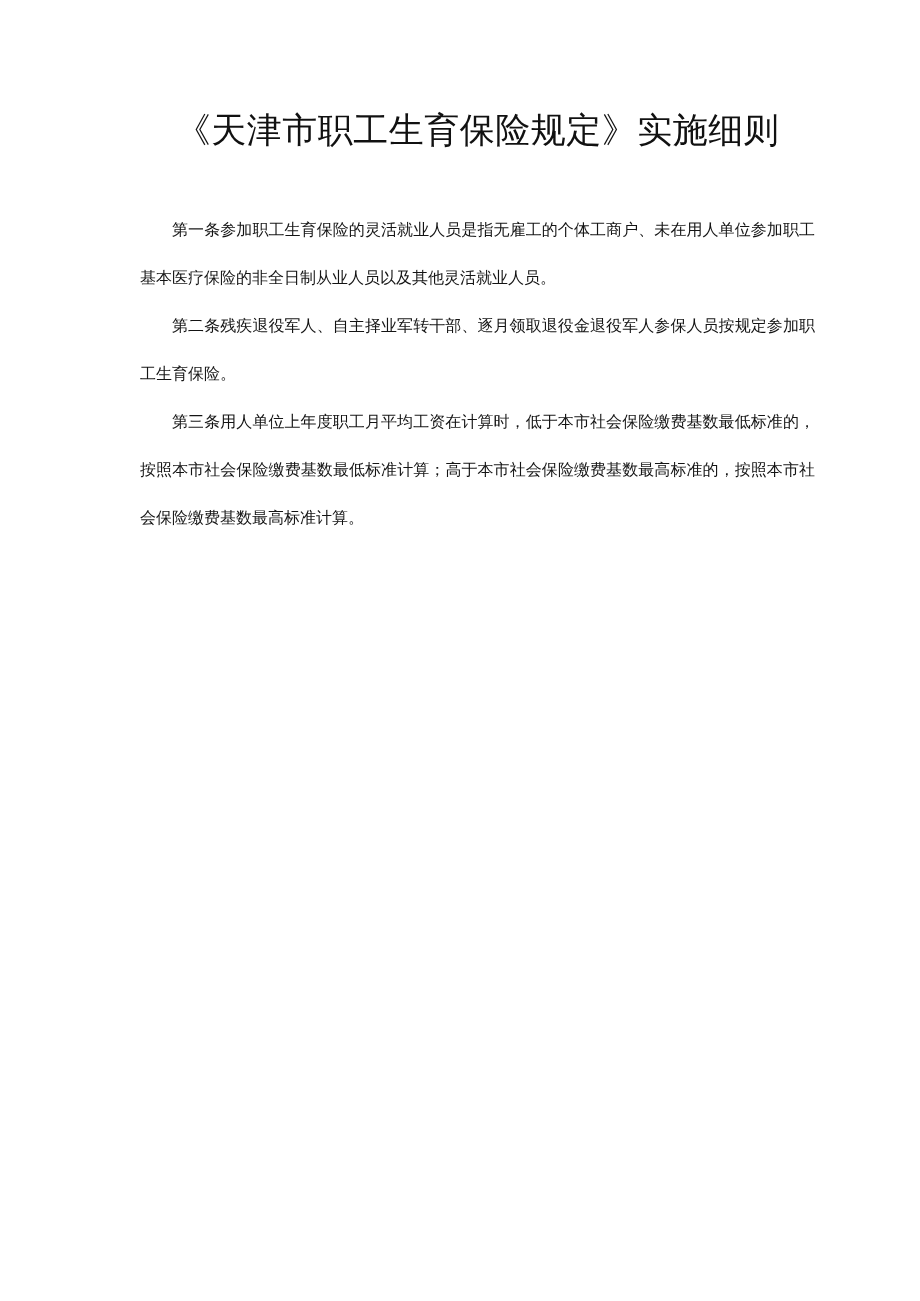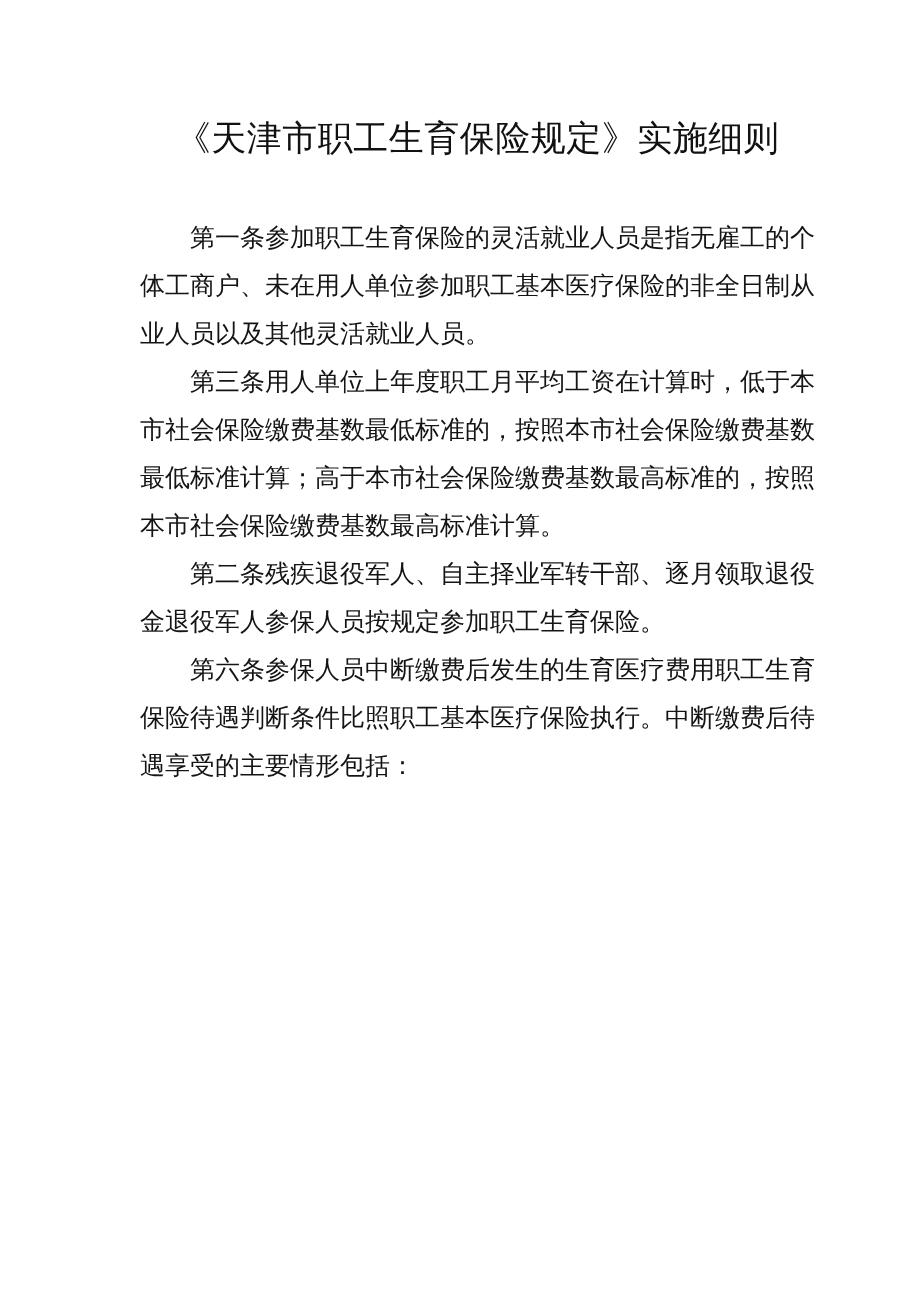--- a/index.html
+++ b/index.html
@@ -4,57 +4,56 @@
 <style>
   html, body {
     margin: 0;
     padding: 0;
     background: #ffffff;
   }
   .page {
     position: relative;
     width: 920px;
     height: 1127px;
-    margin: 8px auto;
+    margin: 0 auto;
     background: #ffffff;
     overflow: hidden;
     font-family: "Liberation Serif", "DejaVu Serif", serif;
     color: #141414;
     box-sizing: border-box;
     padding: 103px 105px 0 140px;
   }
   .doc-title {
     margin: 0 0 48px 0;
     font-size: 35px;
     font-weight: 400;
     line-height: 55px;
     text-align: center;
     letter-spacing: 0.5px;
     color: #111111;
     white-space: nowrap;
   }
   .para {
     margin: 0;
-    font-size: 25px;
+    font-size: 16px;
     line-height: 48px;
     text-align: justify;
     text-justify: inter-ideograph;
     text-indent: 2em;
     color: #141414;
   }
 </style>
 </head>
 <body>
 
 <div class="page">
   <h1 class="doc-title">《天津市职工生育保险规定》实施细则</h1>
 
   <p class="para">第一条参加职工生育保险的灵活就业人员是指无雇工的个体工商户、未在用人单位参加职工基本医疗保险的非全日制从业人员以及其他灵活就业人员。</p>
 
+  <p class="para">第二条残疾退役军人、自主择业军转干部、逐月领取退役金退役军人参保人员按规定参加职工生育保险。</p>
+
   <p class="para">第三条用人单位上年度职工月平均工资在计算时，低于本市社会保险缴费基数最低标准的，按照本市社会保险缴费基数最低标准计算；高于本市社会保险缴费基数最高标准的，按照本市社会保险缴费基数最高标准计算。</p>
-
-  <p class="para">第二条残疾退役军人、自主择业军转干部、逐月领取退役金退役军人参保人员按规定参加职工生育保险。</p>
 
 
 
-  <p class="para">第六条参保人员中断缴费后发生的生育医疗费用职工生育保险待遇判断条件比照职工基本医疗保险执行。中断缴费后待遇享受的主要情形包括：</p>
 
 </div>
 
 </body></html>

